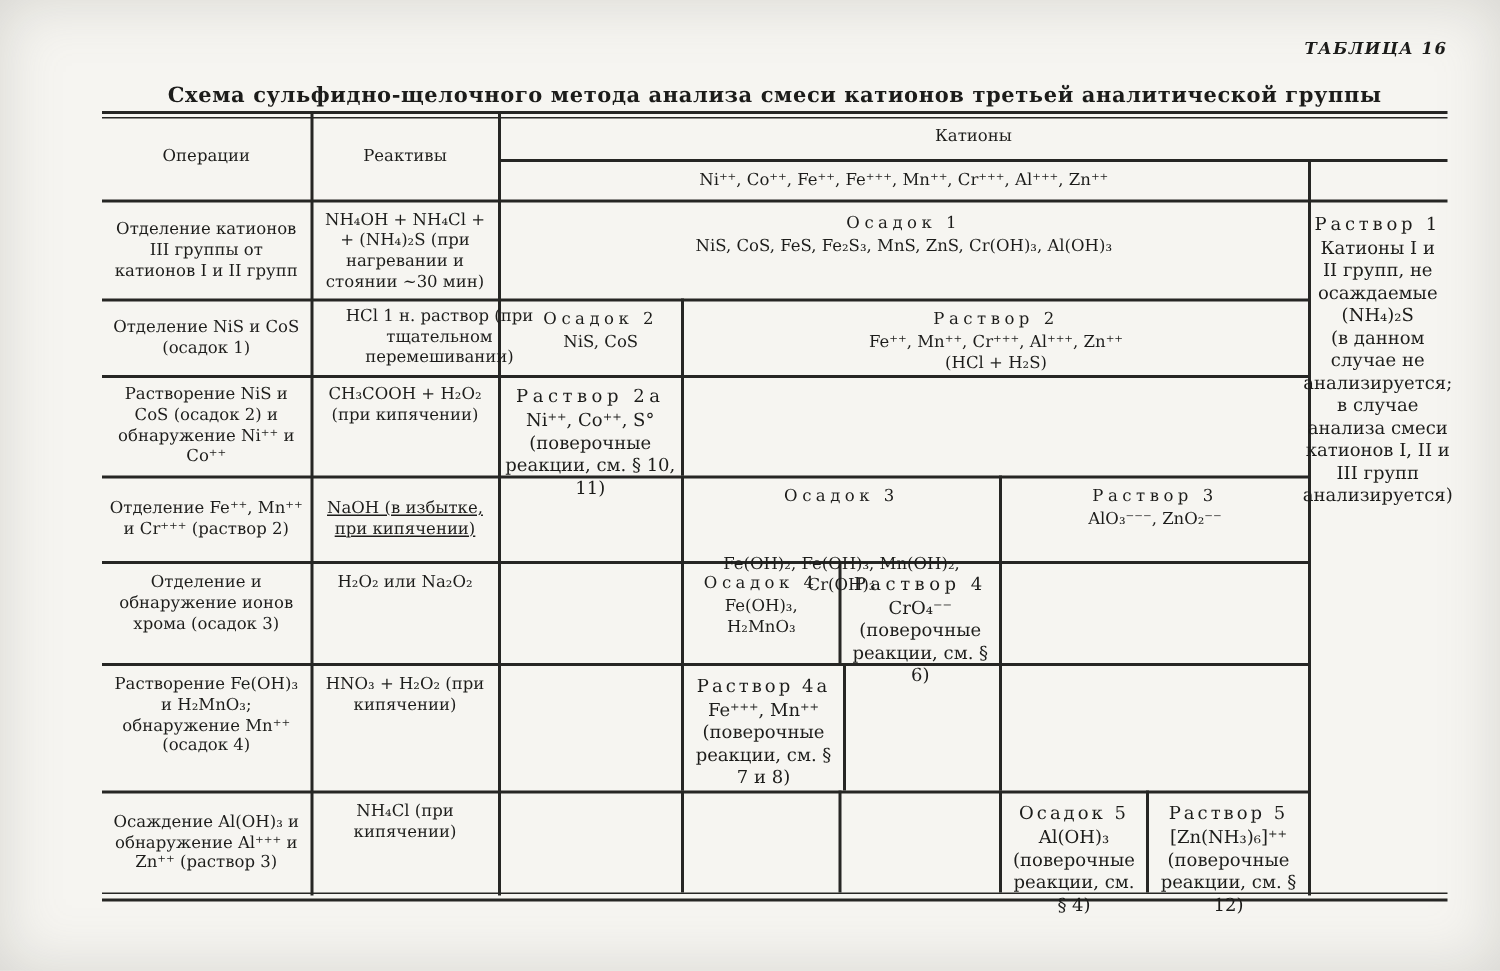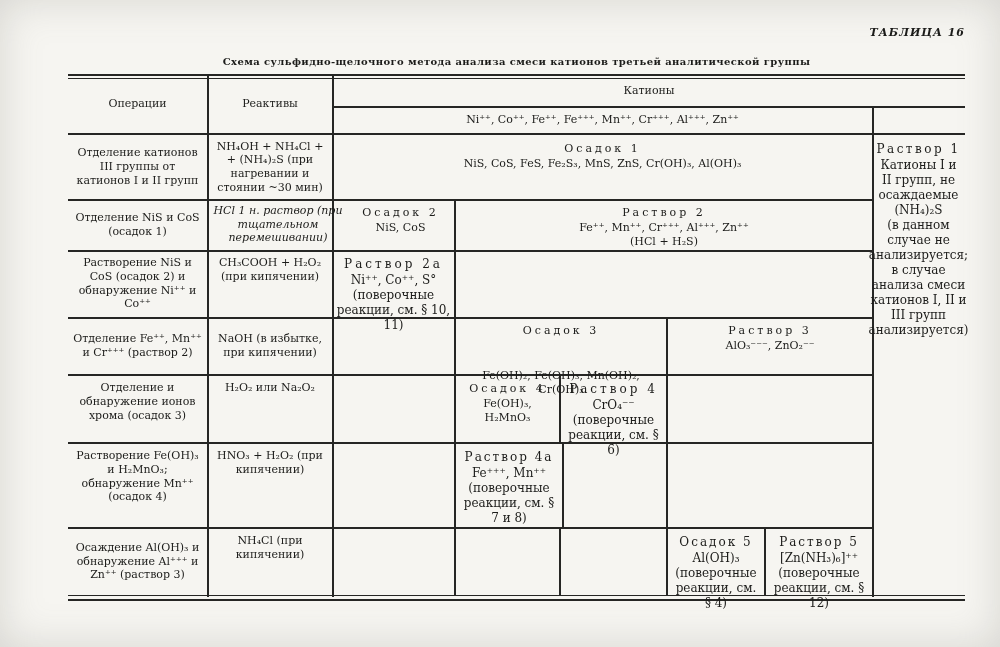--- a/index.html
+++ b/index.html
@@ -16,21 +16,21 @@
     position:absolute;display:flex;flex-direction:column;
     justify-content:center;align-items:center;
     text-align:center;font-size:11px;line-height:1.25;
     padding:14px 3px;box-sizing:border-box;
   }
   .cell.top{justify-content:flex-start;padding-top:5px;}
   .sp{letter-spacing:3px;white-space:nowrap;margin-bottom:1px;}
   .small{font-size:12px;}
   .title{
     position:absolute;left:68px;top:56px;width:897px;
-    text-align:center;font-weight:bold;font-size:10px;letter-spacing:.4px;
+    text-align:center;font-weight:bold;font-size:14px;letter-spacing:.4px;
   }
   .corner{
     position:absolute;left:760px;top:26px;width:205px;
     text-align:right;font-style:italic;font-weight:bold;font-size:11px;letter-spacing:1px;
   }
 </style>
 </head>
 <body>
 
 <div class="page">
@@ -95,21 +95,21 @@
     <span>NH₄OH + NH₄Cl + + (NH₄)₂S (при нагревании и стоянии ~30 мин)</span>
   </div>
   <div class="cell top" style="left:333px;top:137px;width:539px;height:61px;">
     <div class="sp">Осадок 1</div>
     <div>NiS, CoS, FeS, Fe₂S₃, MnS, ZnS, Cr(OH)₃, Al(OH)₃</div>
   </div>
 
   <div class="cell" style="left:69px;top:200px;width:137px;height:49px;">
     <span>Отделение NiS и CoS (осадок 1)</span>
   </div>
-  <div class="cell" style="left:209px;top:200px;width:138px;height:49px;font-style:italic;">
+  <div class="cell" style="left:224px;top:200px;width:138px;height:49px;">
     <span>HCl 1 н. раствор (при тщательном перемешивании)</span>
   </div>
   <div class="cell top" style="left:333px;top:201px;width:135px;height:48px;">
     <div class="sp">Осадок 2</div>
     <div>NiS, CoS</div>
   </div>
   <div class="cell top" style="left:456px;top:201px;width:416px;height:48px;">
     <div class="sp">Раствор 2</div>
     <div>Fe⁺⁺, Mn⁺⁺, Cr⁺⁺⁺, Al⁺⁺⁺, Zn⁺⁺</div>
     <div>(HCl + H₂S)</div>
@@ -123,21 +123,21 @@
   </div>
   <div class="cell top small" style="left:333px;top:252px;width:121px;height:64px;">
     <div class="sp">Раствор 2а</div>
     <div>Ni⁺⁺, Co⁺⁺, S°</div>
     <div>(поверочные реакции, см. § 10, 11)</div>
   </div>
 
   <div class="cell" style="left:69px;top:318px;width:137px;height:55px;">
     <span>Отделение Fe⁺⁺, Mn⁺⁺ и Cr⁺⁺⁺ (раствор 2)</span>
   </div>
-  <div class="cell" style="left:209px;top:318px;width:122px;height:55px;">
+  <div class="cell" style="left:209px;top:318px;width:122px;height:55px;text-decoration:underline;">
     <span>NaOH (в избытке, при кипячении)</span>
   </div>
   <div class="cell top" style="left:456px;top:319px;width:210px;height:54px;gap:30px;">
     <div class="sp">Осадок 3</div>
     <div>Fe(OH)₂, Fe(OH)₃, Mn(OH)₂, Cr(OH)₃</div>
   </div>
   <div class="cell top" style="left:668px;top:319px;width:204px;height:54px;">
     <div class="sp">Раствор 3</div>
     <div>AlO₃⁻⁻⁻, ZnO₂⁻⁻</div>
   </div>

